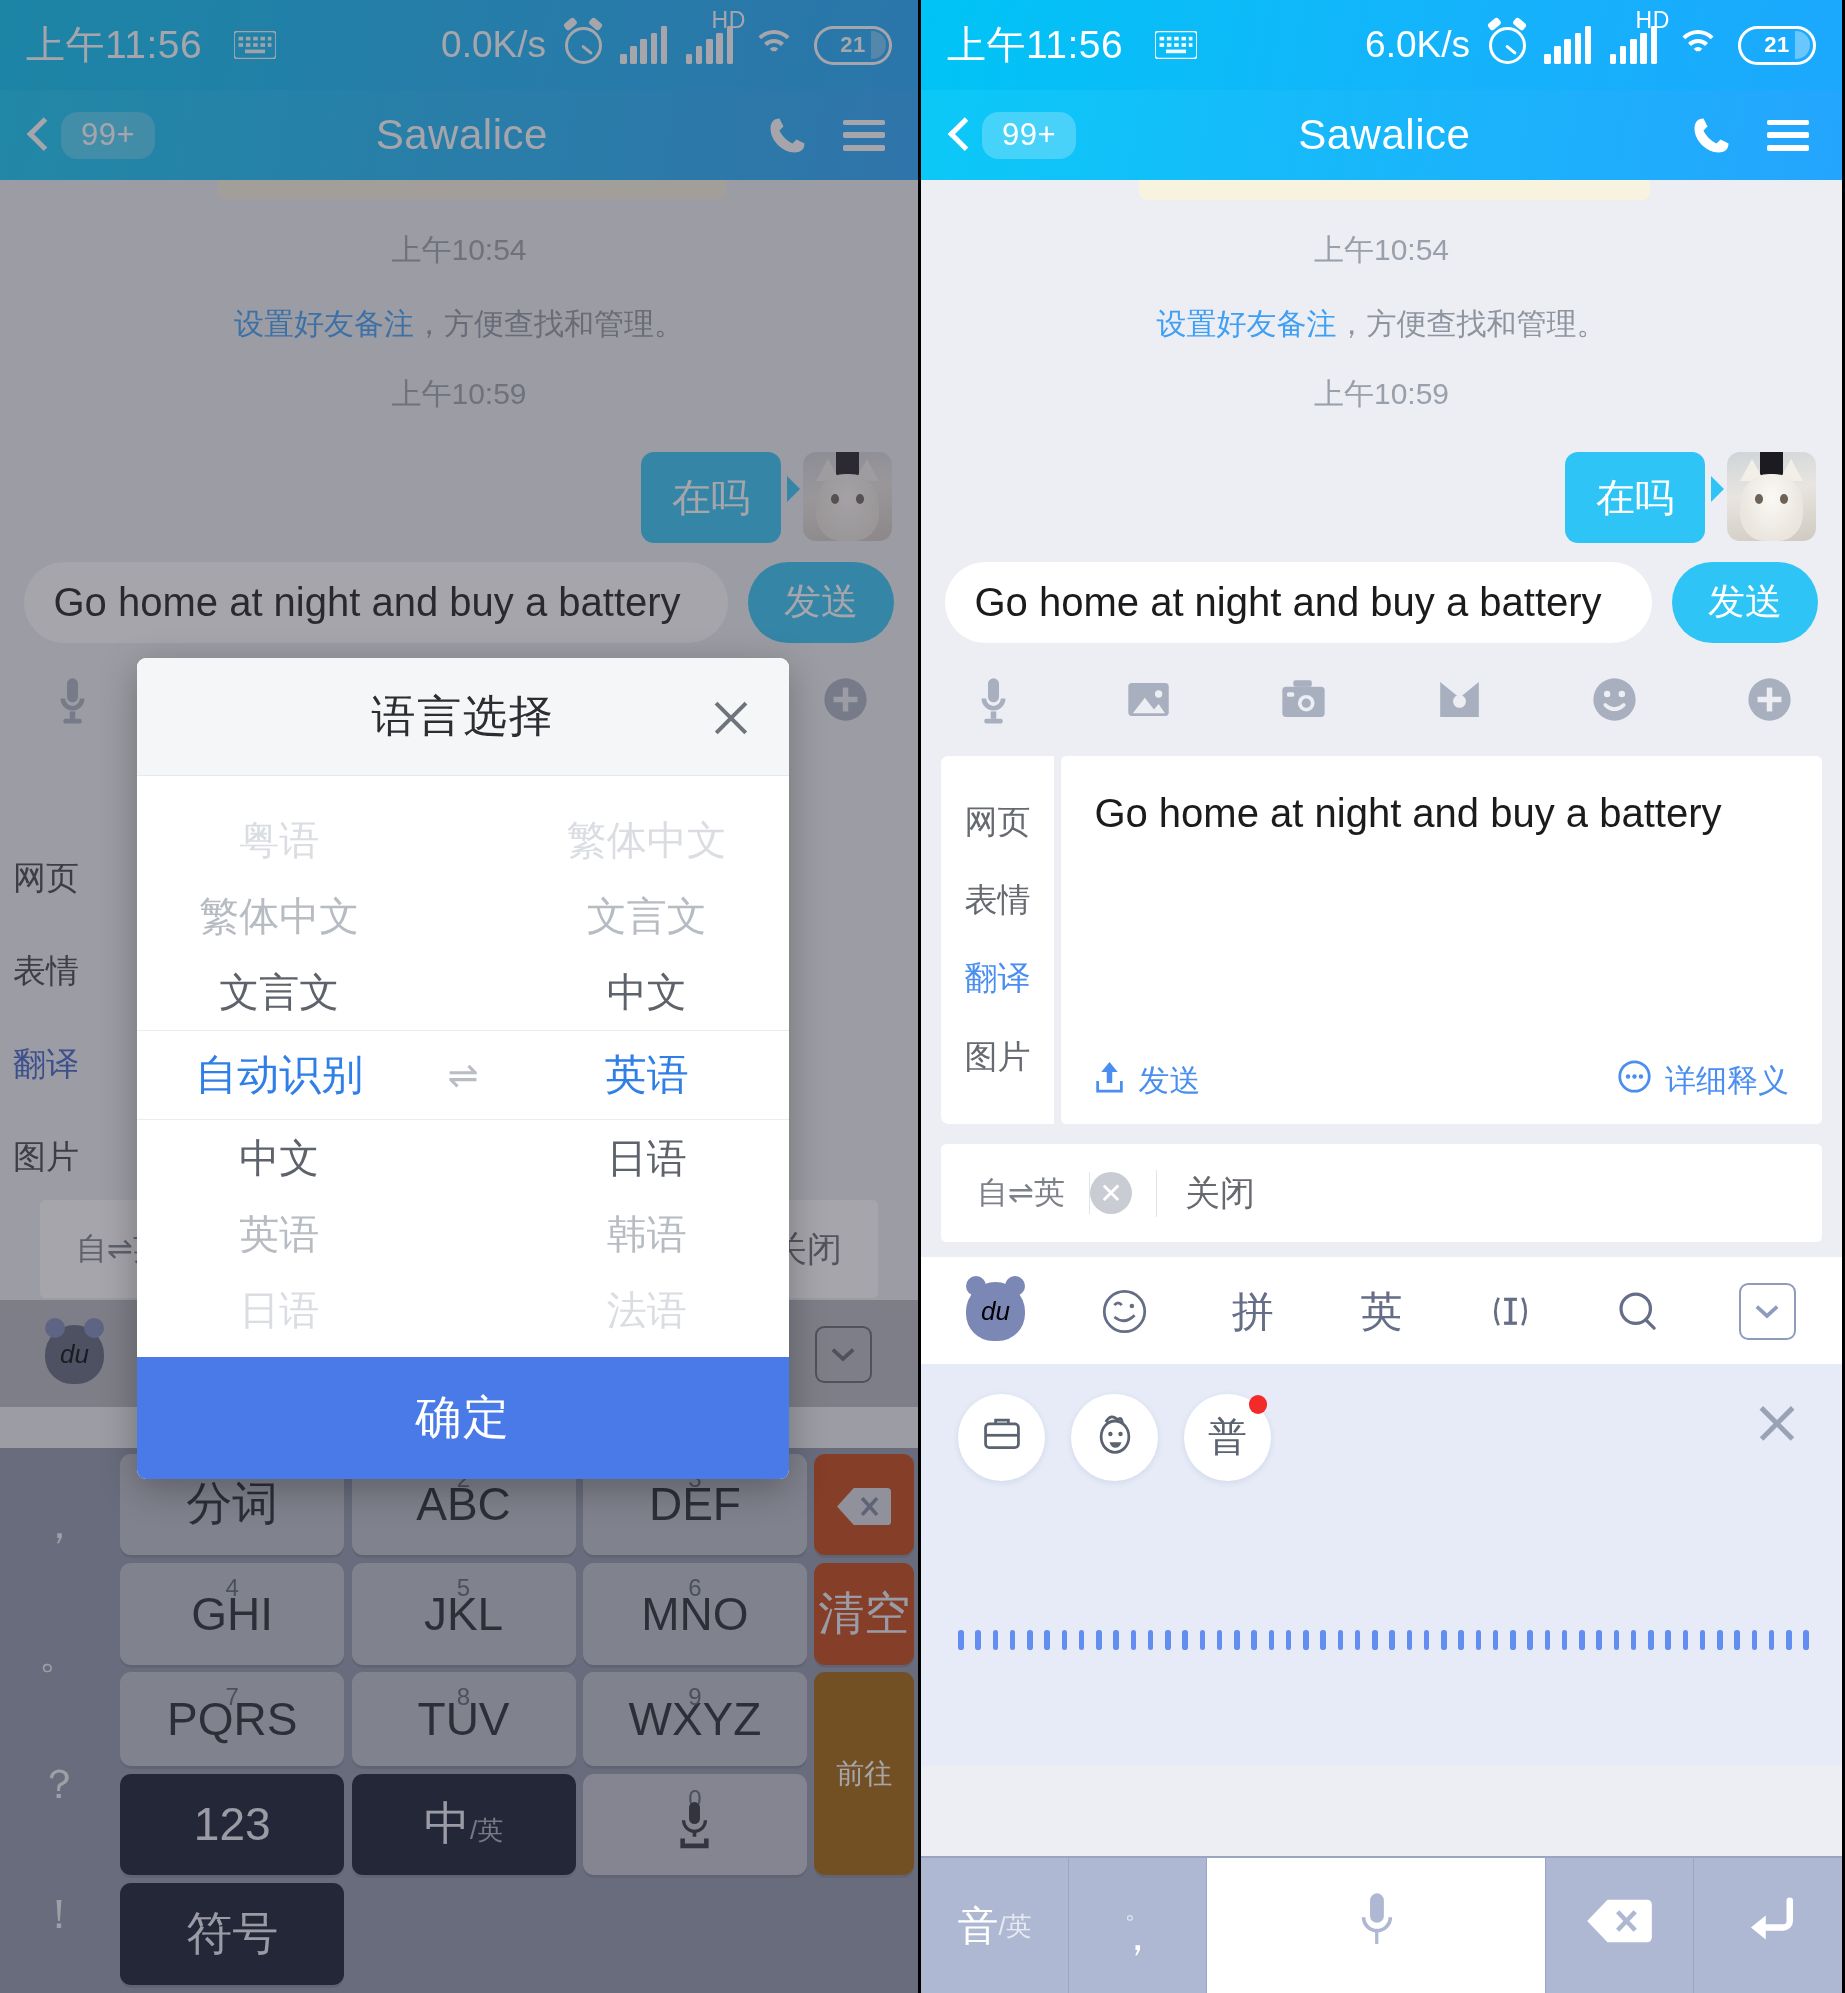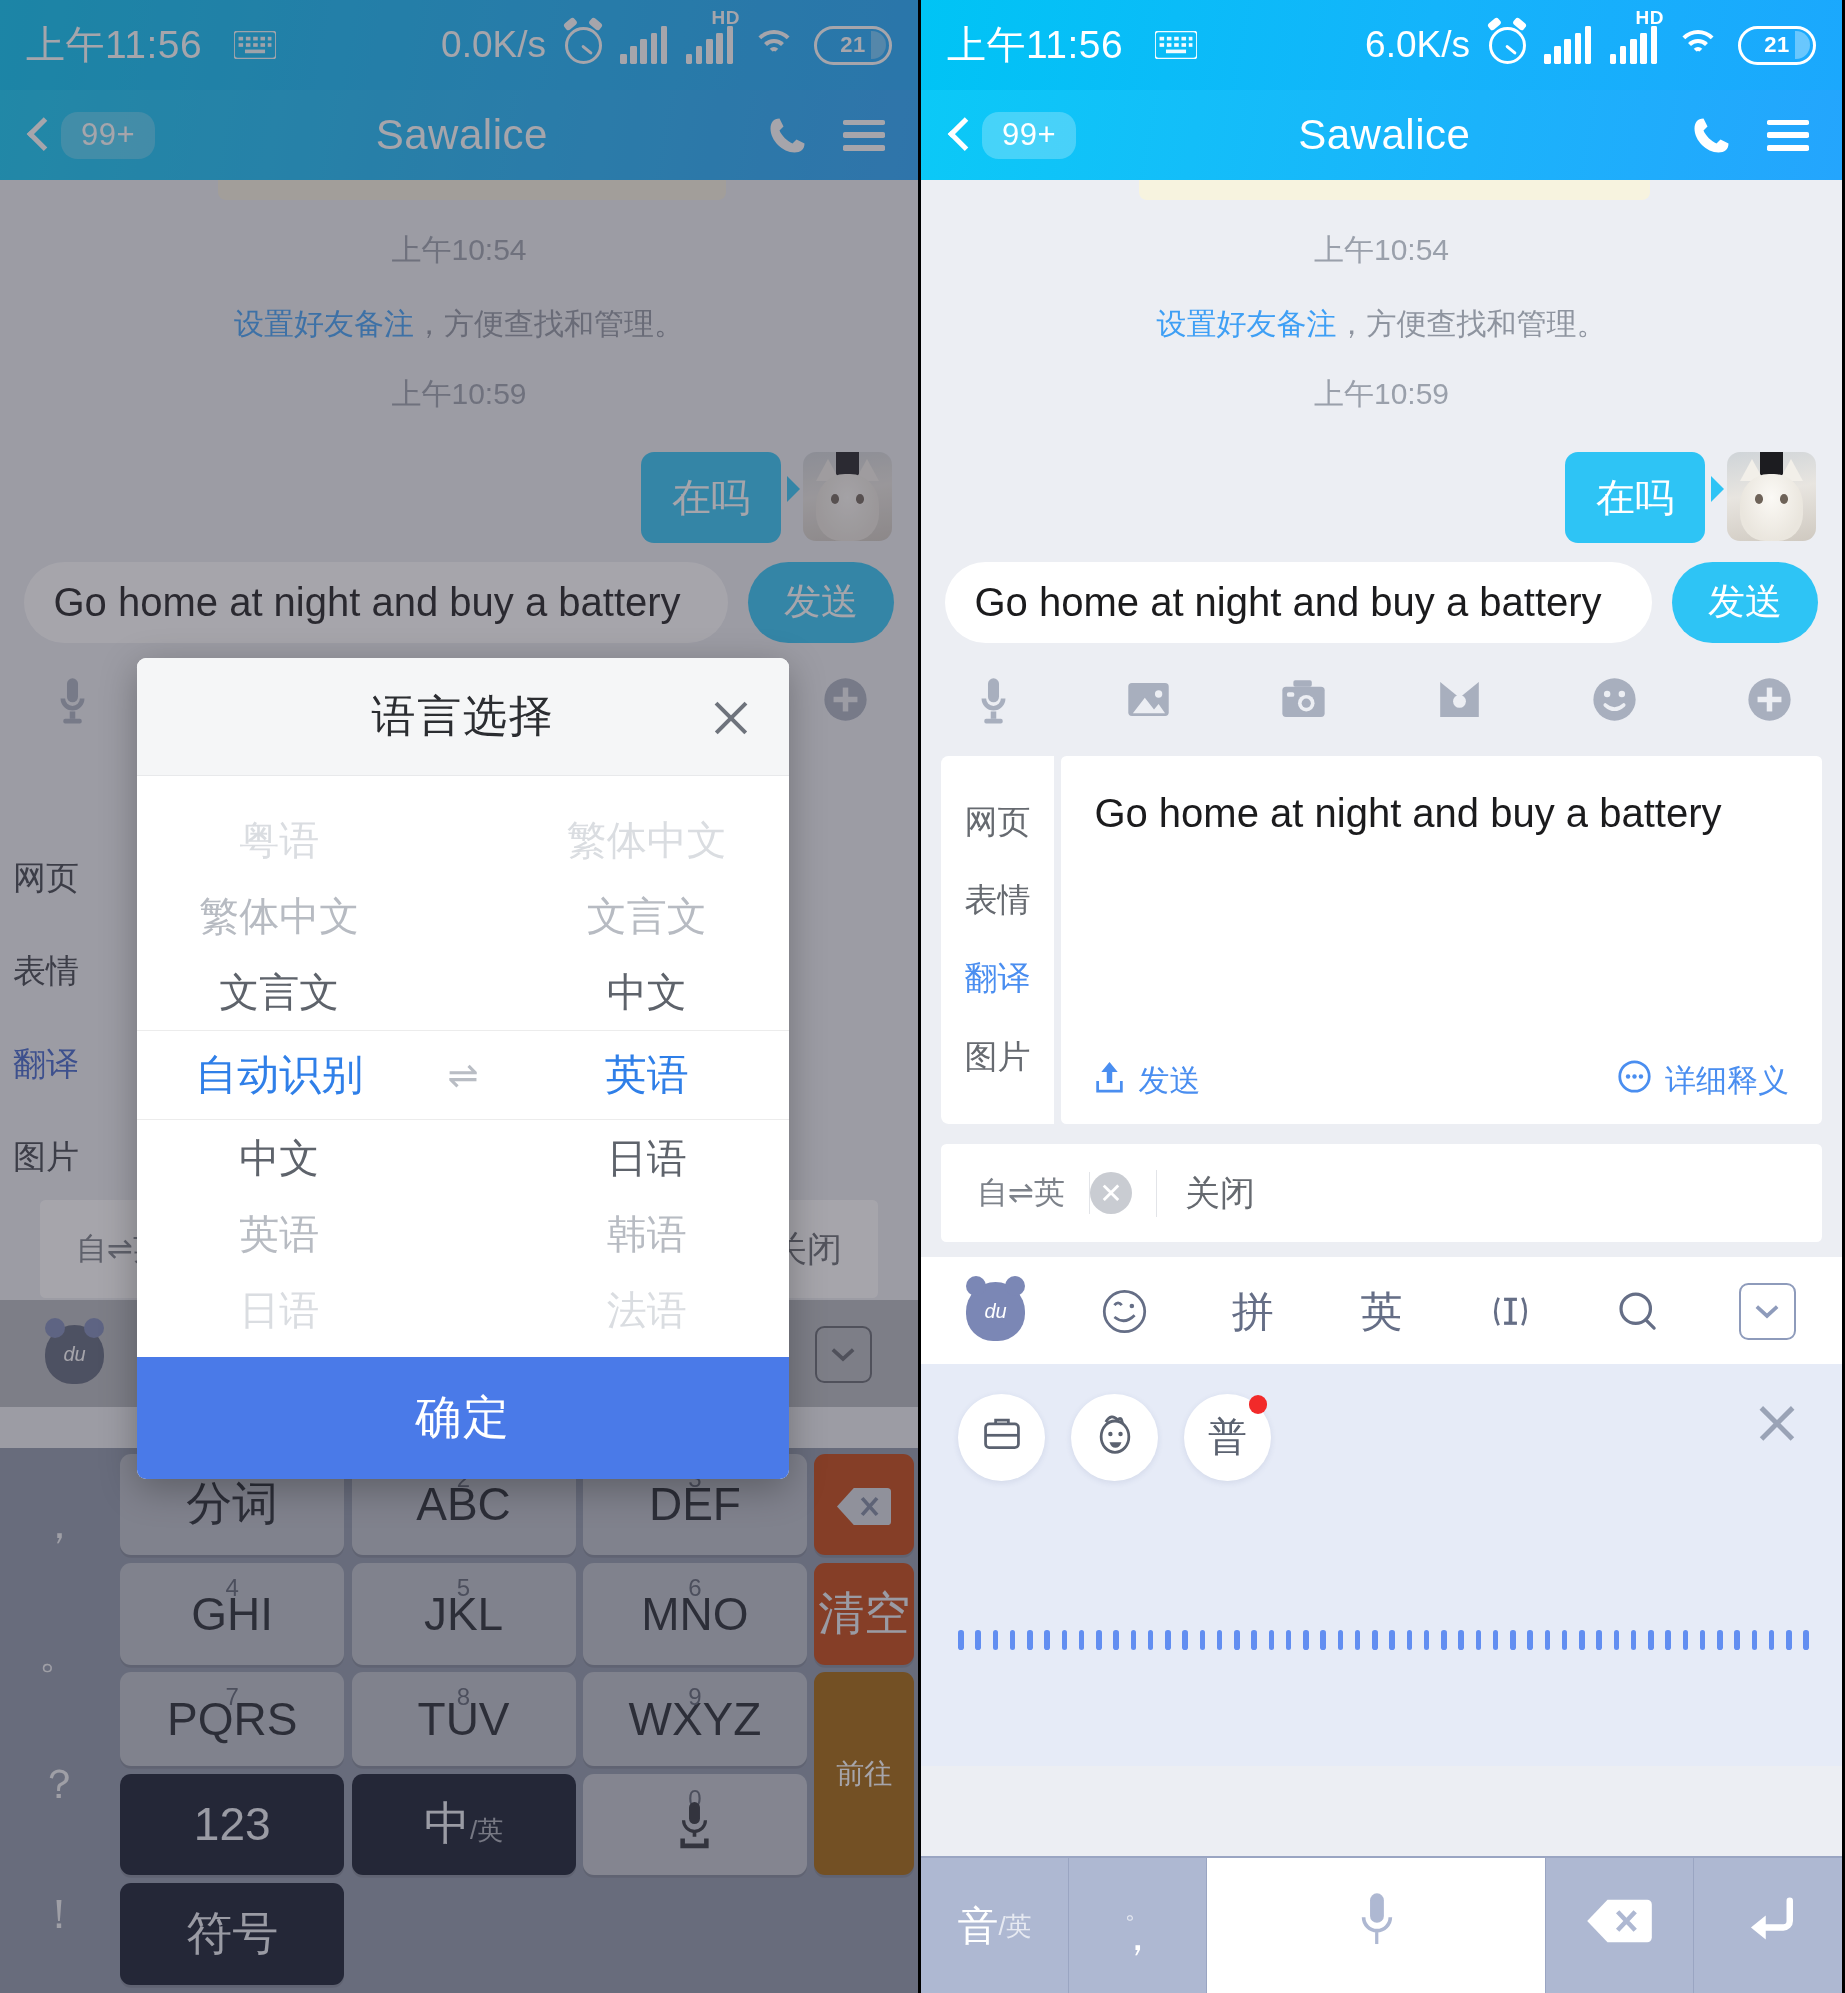--- a/index.html
+++ b/index.html
@@ -39,21 +39,21 @@
   .ico-alarm::before { left:-3.7px; transform: rotate(-40deg); }
   .ico-alarm::after  { right:-3.7px; transform: rotate(40deg); }
   .ico-alarm span { position:absolute; left:50%; top:50%; width:13px; height:2.8px; background:#fff;
     transform-origin:left center; transform: translate(-0.9px,-0.9px) rotate(40deg); border-radius:1.8px;}
 
   .bars { display:flex; align-items:flex-end; gap:3.7px; height: 37px; }
   .bars b { display:block; width:6.5px; background:#fff; border-radius:1.4px; }
   .bars b:nth-child(1){height:10px;} .bars b:nth-child(2){height:17.5px;}
   .bars b:nth-child(3){height:25px;} .bars b:nth-child(4){height:31px;} .bars b:nth-child(5){height:38px;}
   .hdwrap { position: relative; display:flex; align-items:flex-end; }
-  .hdwrap .hd { position:absolute; top:-20px; left:1.8px; font-size:19px; font-weight:700; letter-spacing:0.5px;padding-left:24px; }
+  .hdwrap .hd { position:absolute; top:-20px; left:1.8px; font-size:23px; font-weight:400; letter-spacing:0.5px;padding-left:24px; }
 
   .ico-wifi { width: 44px; height: 33px; position: relative; }
   .ico-wifi i {
     position:absolute; left:50%; transform: translateX(-50%);
     border: 4.6px solid #fff; border-bottom-color: transparent;
     border-left-color: transparent; border-right-color: transparent;
     border-radius: 50%;
   }
   .ico-wifi i:nth-child(1){ width:44px; height:44px; top:1.8px; }
   .ico-wifi i:nth-child(2){ width:28px; height:28px; top:10px; }
@@ -161,21 +161,21 @@
   .lang-val { flex:1; padding-left: 26px; color:#1b1b1d; font-size: 37px; }
   .clear-x { width: 42px; height: 42px; border-radius:50%; background:#c9ccd2; color:#fff;
     display:flex; align-items:center; justify-content:center; font-size: 28px; }
   .close-txt { padding-left: 28px; margin-left: 24px; border-left: 1.8px solid #e2e4e8; color:#666a70; font-size: 35px; }
 
   
   .ime-bar { display:flex; align-items:center; justify-content:space-between; padding: 24px 44px 22px; background:#fff; margin-top: 14.8px;}
   .ime-bar .ib { width: 61px; height: 61px; display:flex; align-items:center; justify-content:center;
     font-size: 42px; color:#656e86; }
   .du-logo { width: 59px; height: 59px; background:#7b87b5; position: relative;
-    border-radius: 50% 50% 46% 46%; color:#ffffff; font-style: italic; font-size: 20px;
+    border-radius: 50% 50% 46% 46%; color:#000000; font-style: italic; font-size: 26px;
     display:flex; align-items:center; justify-content:center; }
   .du-logo::before, .du-logo::after { content:''; position:absolute; top:-6.5px; width: 20px; height:20px;
     background:#7b87b5; border-radius:50%; }
   .du-logo::before { left: 0; } .du-logo::after { right: 0; }
   .box-chev { width: 57px; height: 57px; border: 2.8px solid #8e9bbb; border-radius: 9.2px;
     display:flex; align-items:center; justify-content:center; }
 
   
   .sugg { background:#e6ebf7; padding: 29.5px 37px 0; position: relative; height: 402px; }
   .sugg-chips { display:flex; align-items:center; gap: 26px; }

